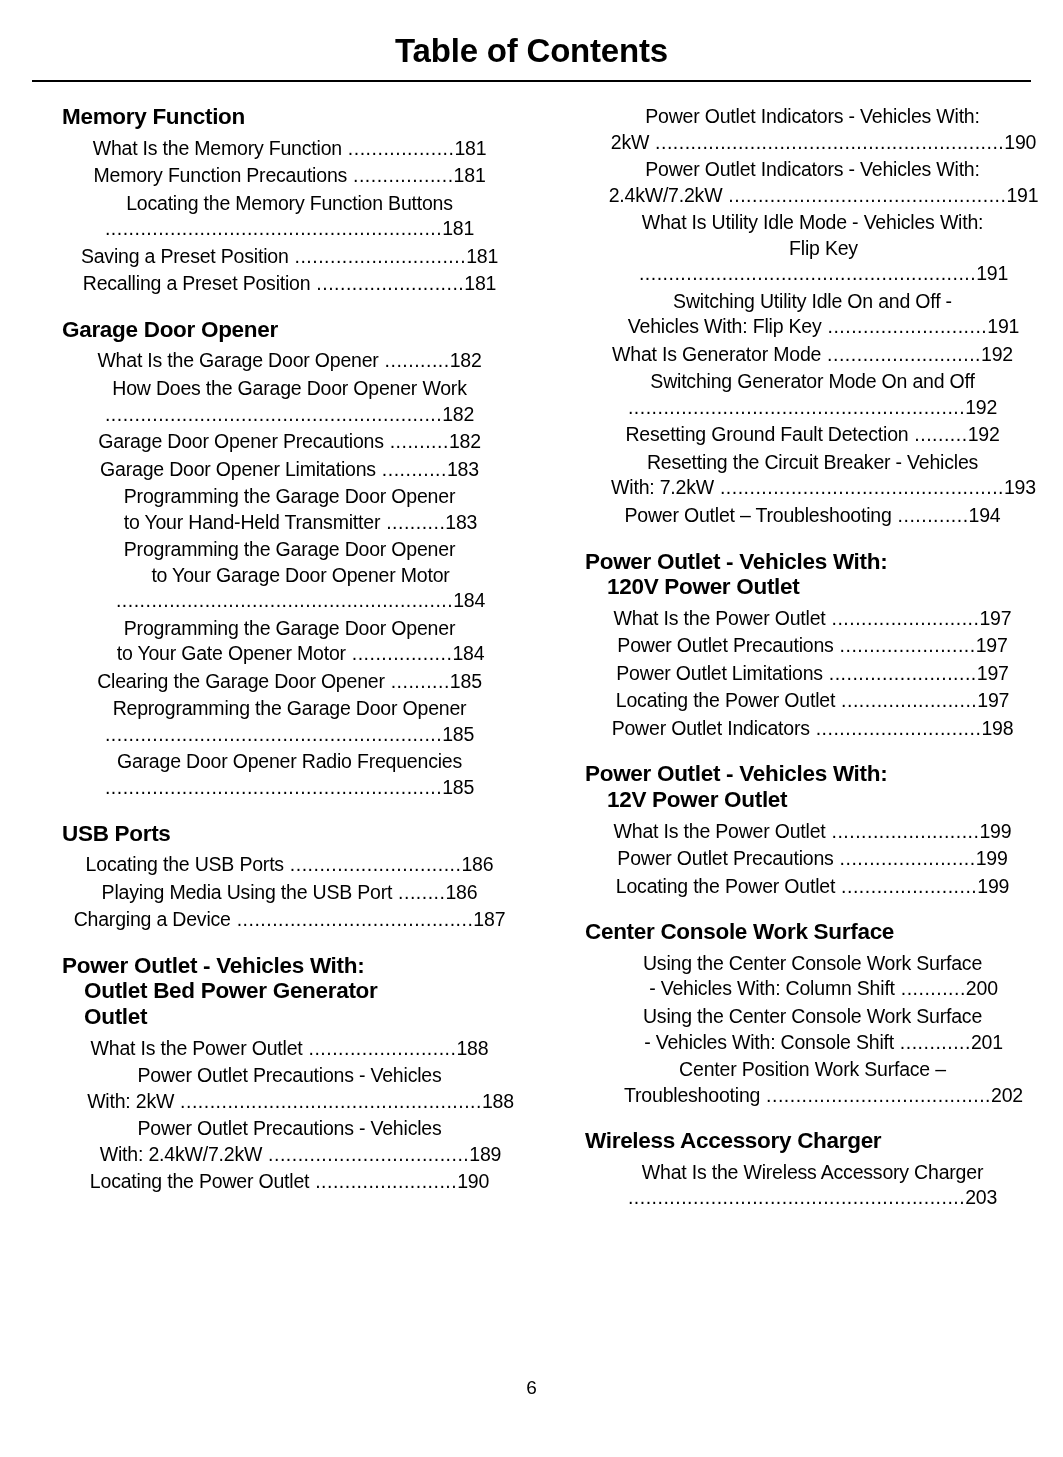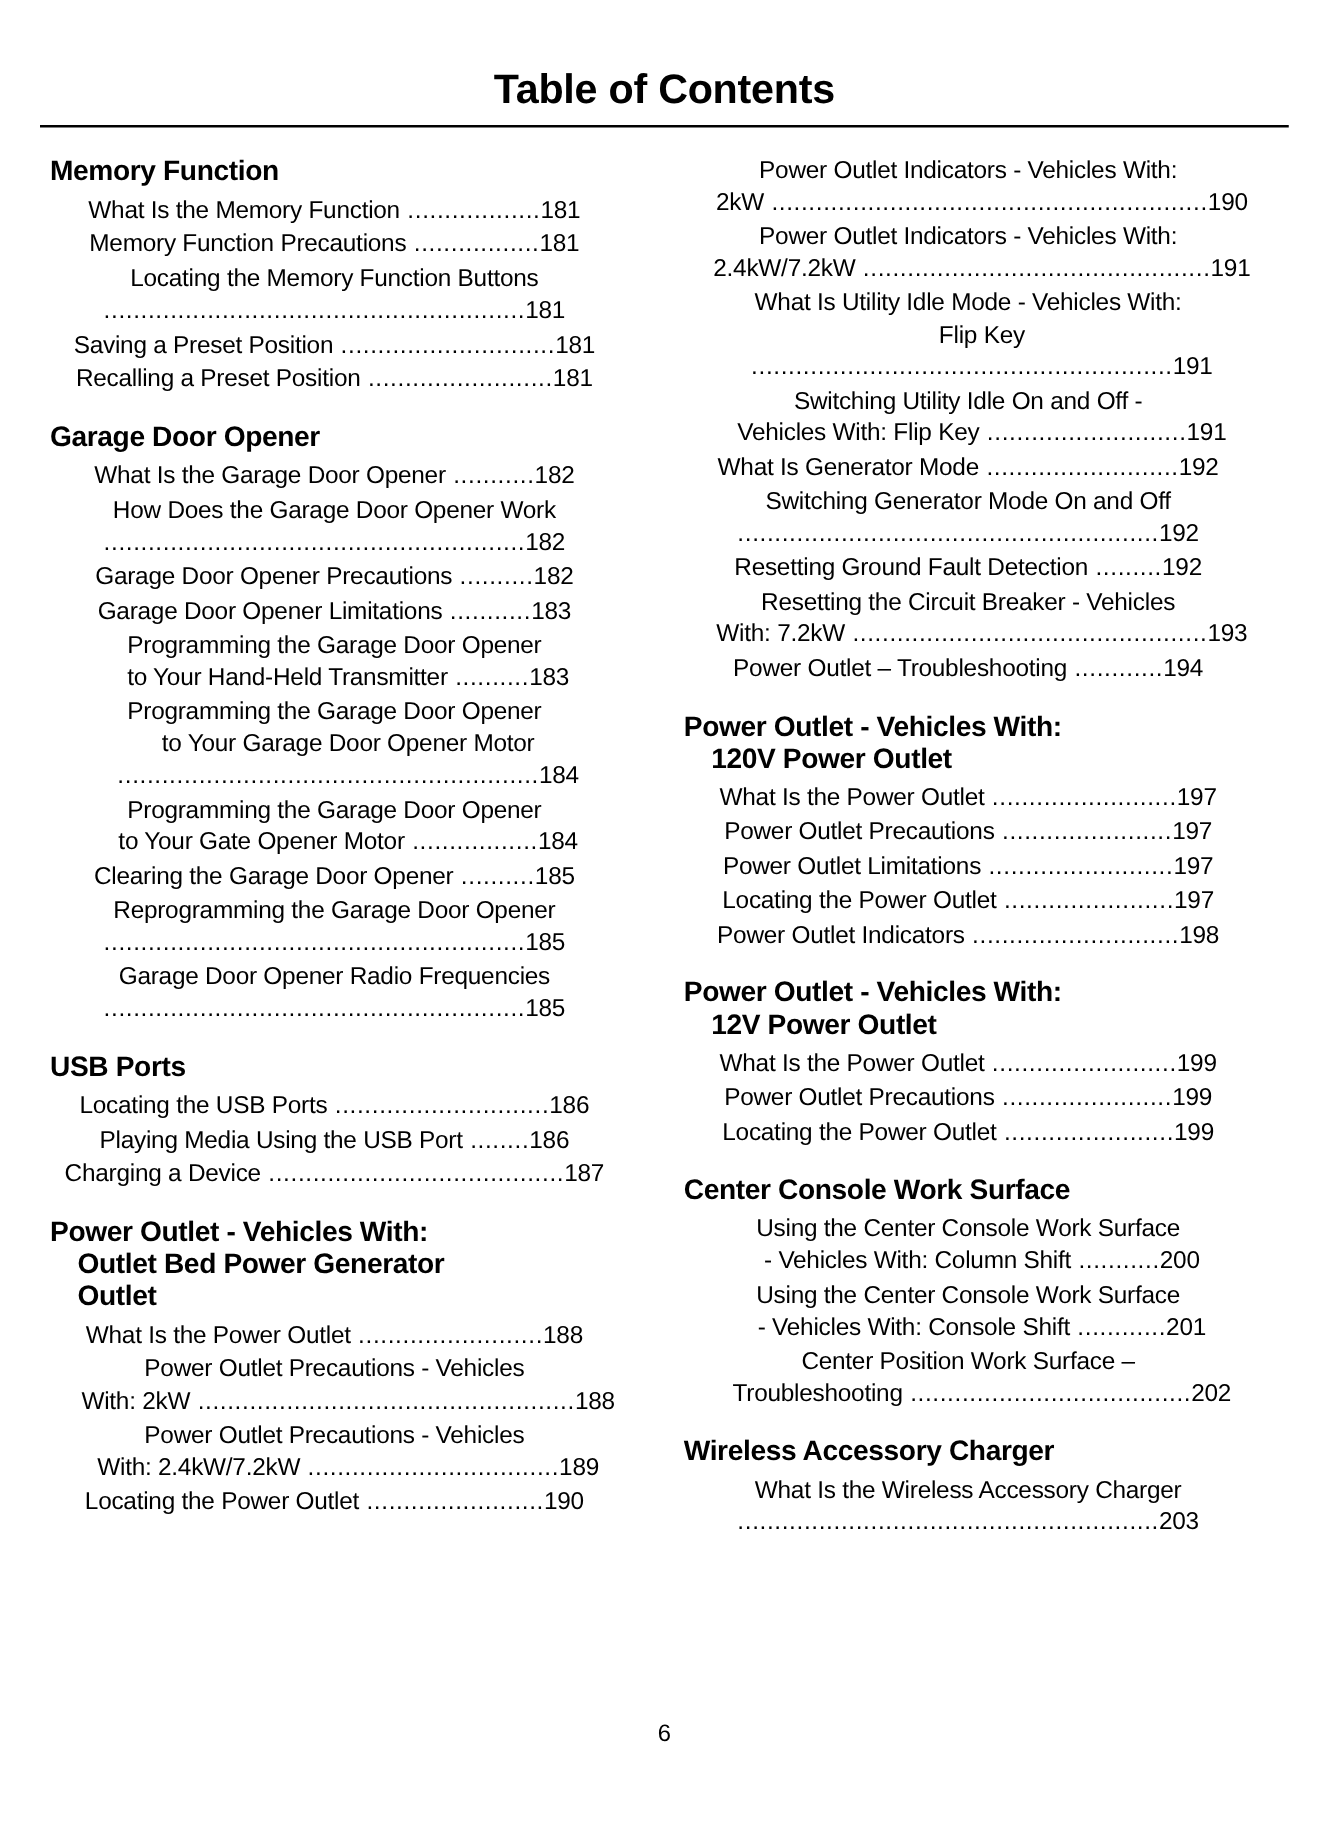--- a/index.html
+++ b/index.html
@@ -20,31 +20,32 @@
     height: 1457px;
     box-sizing: border-box;
     padding: 28px 40px 0 40px;
     position: relative;
   }
   .page-title {
     text-align: center;
     font-size: 33px;
     font-weight: bold;
     letter-spacing: -0.2px;
-    margin: 24px 0 10px 0;
+    margin: 4px 0 10px 0;
   }
   .title-rule {
     border-bottom: 2px solid #000;
     margin: 0 -8px 22px -8px;
   }
   .columns {
     display: flex;
     flex-direction: row;
-    gap: 52px;
+    gap: 68px;
     align-items: flex-start;
+    margin-left: 22px;
   }
   .col {
     width: 455px;
     flex: 0 0 455px;
   }
   .sec-head {
     font-size: 22.5px;
     font-weight: bold;
     letter-spacing: -0.3px;
     line-height: 1.14;

